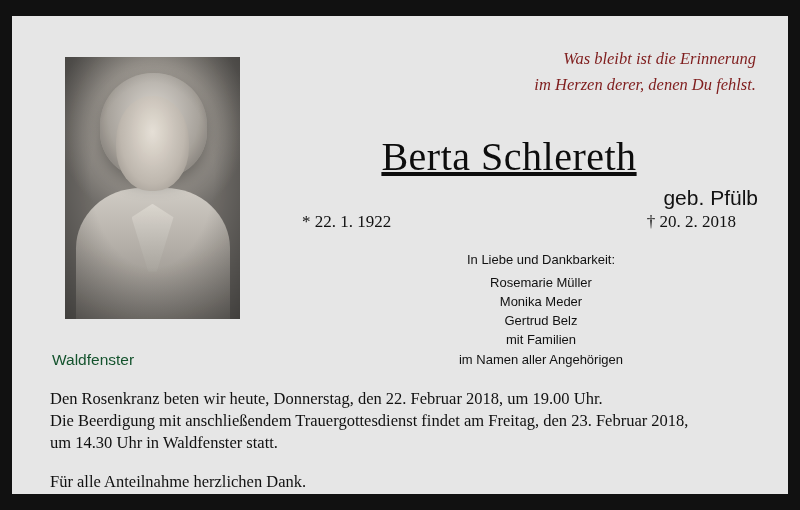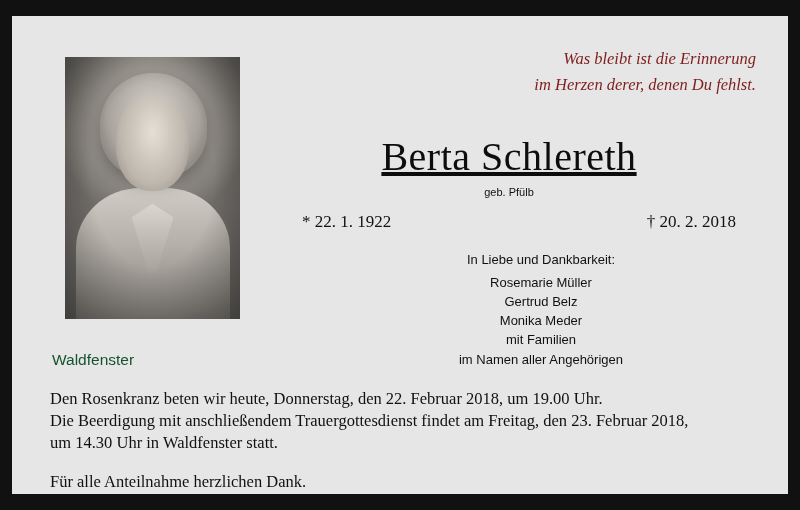--- a/index.html
+++ b/index.html
@@ -122,23 +122,23 @@
     font-size: 40px;
     letter-spacing: 0.5px;
     color: #0d0d0d;
     text-decoration: underline;
   }
   .maiden {
     position: absolute;
     left: 248px;
     right: 30px;
     top: 170px;
-    text-align: center;
+    text-align: right;
     font-family: "Liberation Sans", sans-serif;
-    font-size: 11px;
+    font-size: 21px;
     color: #111111;
   }
 
   
   .dates {
     position: absolute;
     left: 260px;
     right: 34px;
     top: 196px;
     display: flex;
@@ -211,22 +211,22 @@
     <div class="maiden">geb. Pfülb</div>
 
     <div class="dates">
       <span class="date-birth">* 22. 1. 1922</span>
       <span class="date-death">† 20. 2. 2018</span>
     </div>
 
     <div class="family">
       <div class="lead">In Liebe und Dankbarkeit:</div>
       <div>Rosemarie Müller</div>
+      <div>Monika Meder</div>
       <div>Gertrud Belz</div>
-      <div>Monika Meder</div>
       <div>mit Familien</div>
       <div>im Namen aller Angehörigen</div>
     </div>
 
     <div class="place">Waldfenster</div>
 
     <div class="footer">
       <p>Den Rosenkranz beten wir heute, Donnerstag, den 22. Februar 2018, um 19.00 Uhr.</p>
       <p>Die Beerdigung mit anschließendem Trauergottesdienst findet am Freitag, den 23. Februar 2018,</p>
       <p>um 14.30 Uhr in Waldfenster statt.</p>

